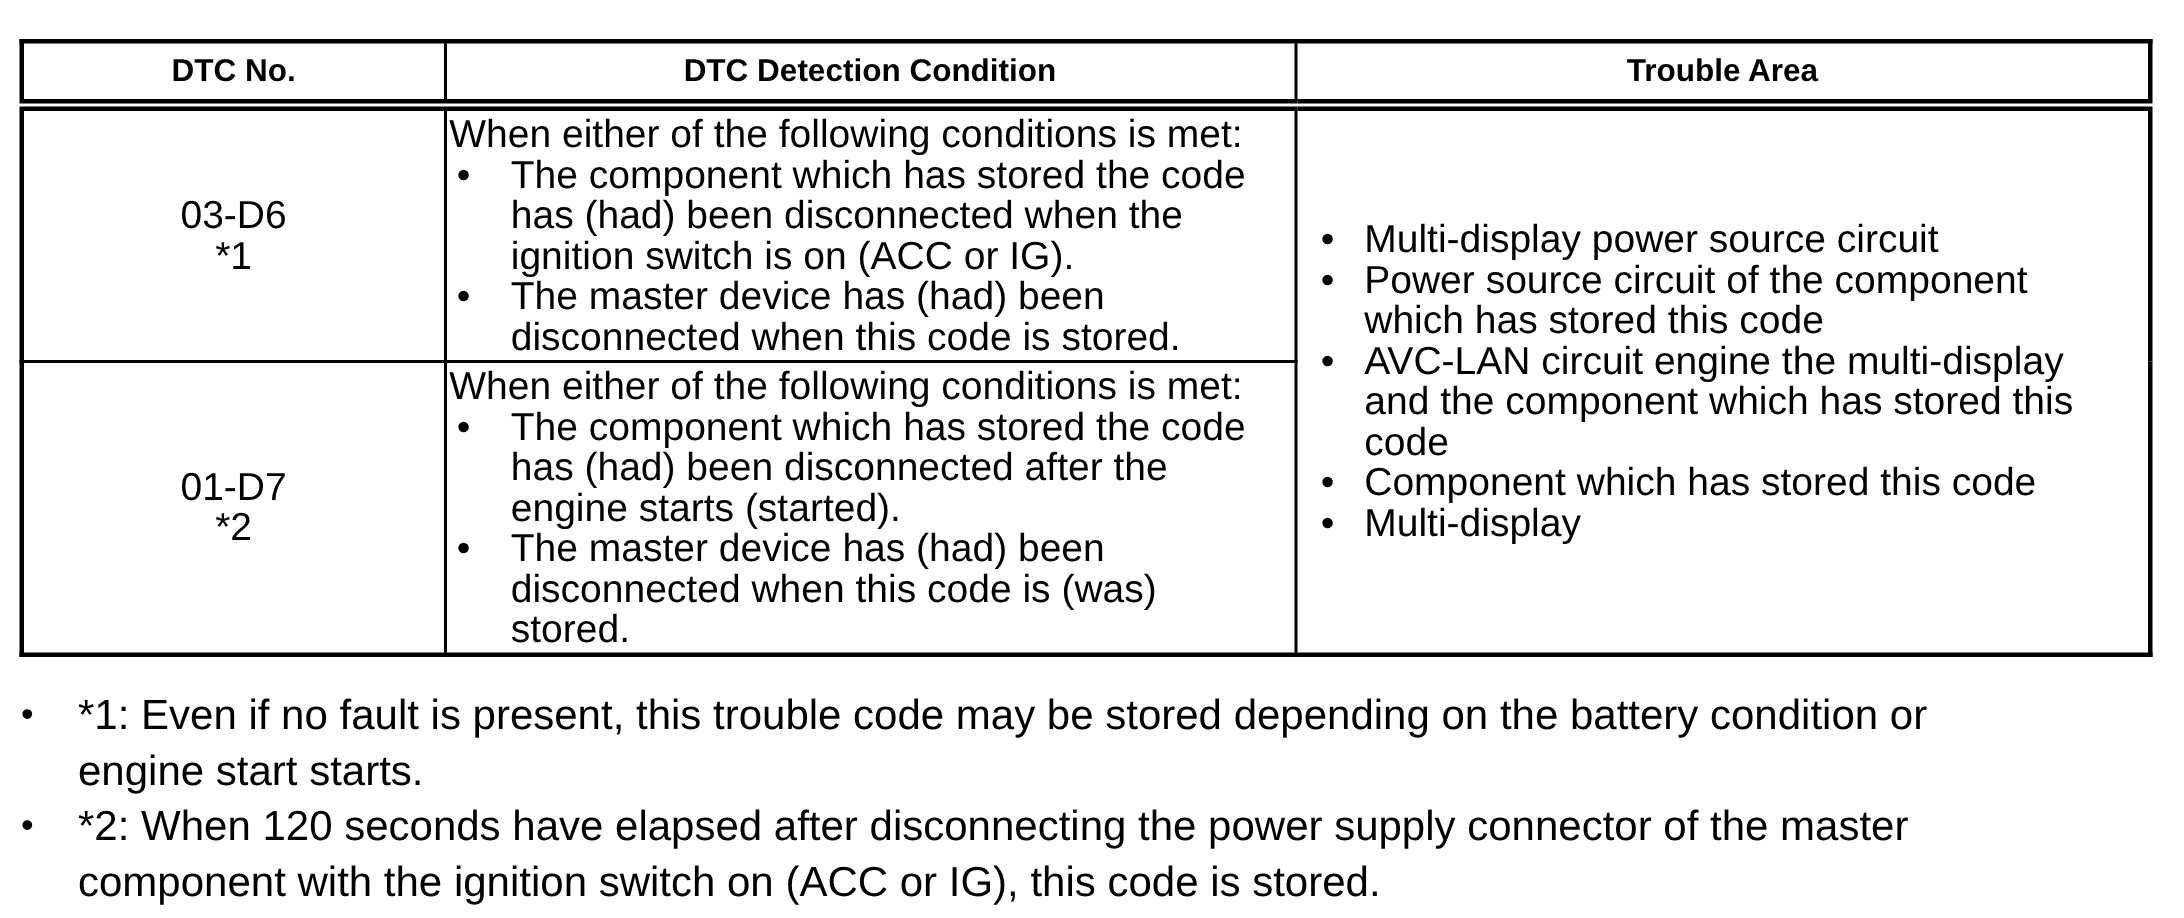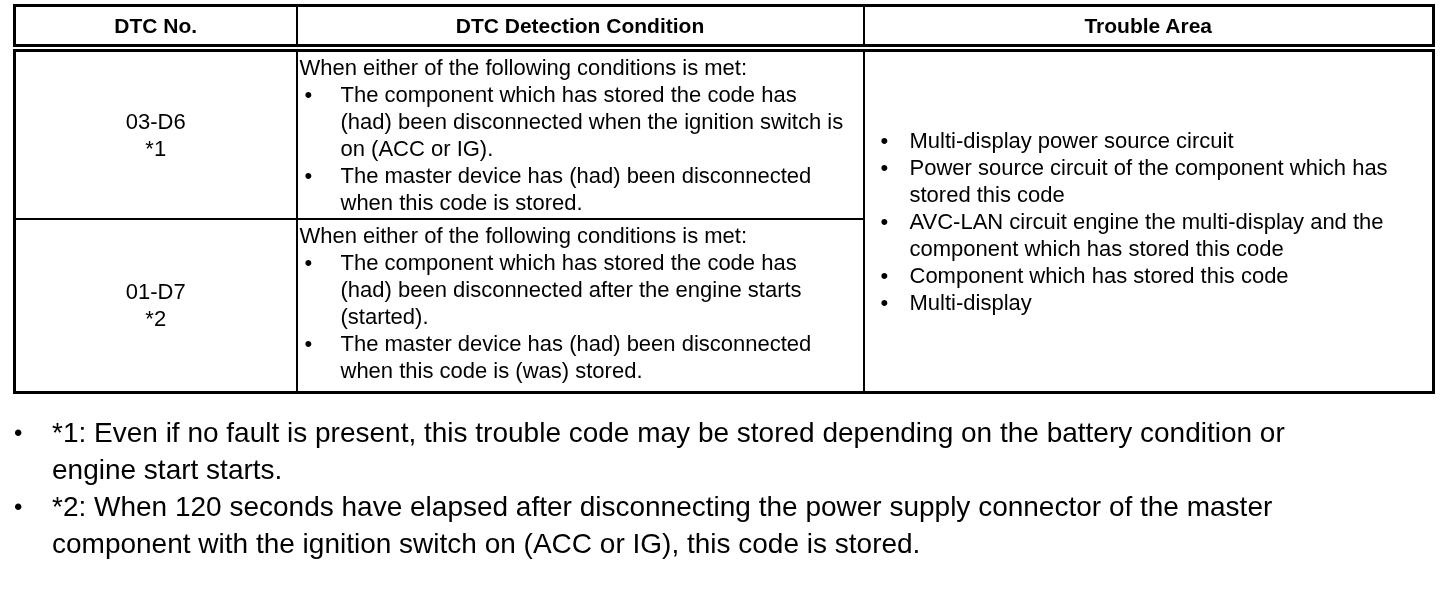--- a/index.html
+++ b/index.html
@@ -13,27 +13,27 @@
     position: relative;
     width: 1456px;
     height: 612px;
     background: #ffffff;
     overflow: hidden;
   }
   table.dtc {
     border-collapse: collapse;
     table-layout: fixed;
     width: 1419px;
-    margin: 4px 0 0 13px;
+    margin: 26px 0 0 13px;
     border: 3px solid #000;
   }
   table.dtc th,
   table.dtc td {
     border: 2px solid #000;
-    font-size: 22px;
+    font-size: 26px;
     line-height: 27px;
     box-sizing: border-box;
   }
   table.dtc th {
     height: 42px;
     font-size: 21px;
     font-weight: bold;
     text-align: center;
     vertical-align: middle;
     border-bottom: 8px double #000;

